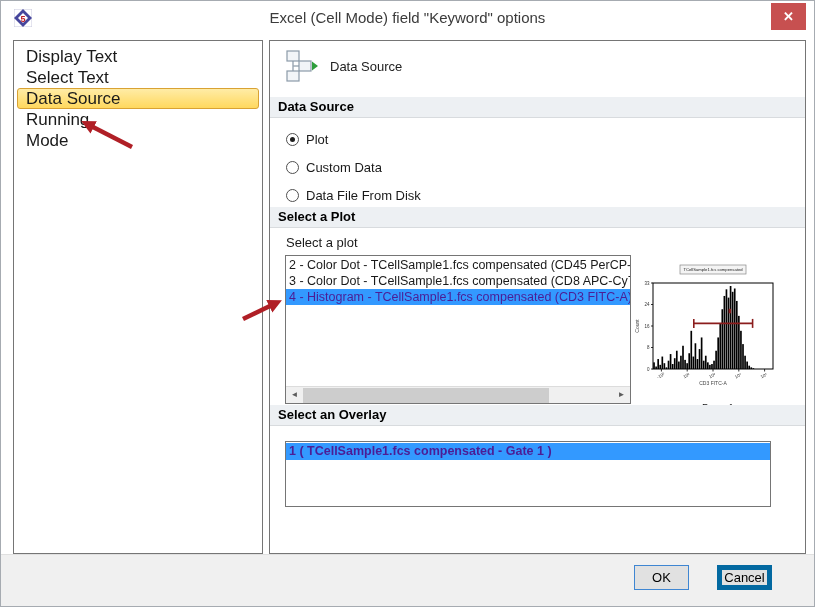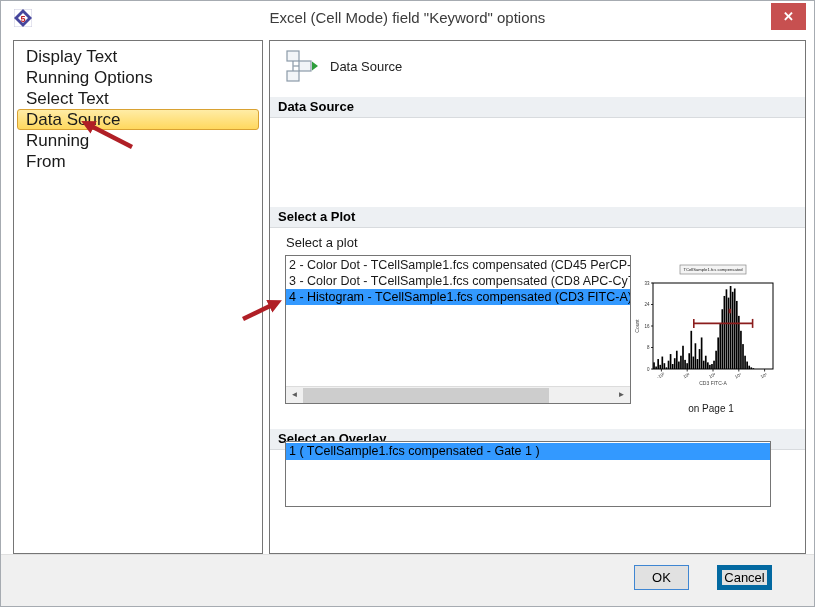--- a/index.html
+++ b/index.html
@@ -28,55 +28,55 @@
   .sb-item.selected { background:linear-gradient(#ffeca6,#ffd85e); border:1px solid #d9a233;
                       border-radius:3px; margin:0 3px; padding-left:8px; line-height:19px; }
 
   
   .rp-icon { position:absolute; left:14px; top:8px; width:34px; height:34px; }
   .rp-title { position:absolute; left:60px; top:18px; font-size:13px; color:#222; }
 
   .sec-header { position:absolute; left:0; width:100%; height:21px; background:#edf0f3;
                 border-bottom:1px solid #d8dbde; font-size:13px; font-weight:bold;
                 line-height:20px; padding-left:8px; color:#000; }
-  .sec-1 { top:56px; } .sec-2 { top:166px; } .sec-3 { top:388px; }
+  .sec-1 { top:56px; } .sec-2 { top:166px; } .sec-3 { top:364px; }
 
   
   .radio-group { position:absolute; left:16px; top:84px; }
   .radio-row { height:28px; display:flex; align-items:center; cursor:default; }
   .radio-circle { width:13px; height:13px; border:1px solid #4f4f4f; border-radius:50%;
                   background:#fff; margin-right:7px; position:relative; flex:0 0 13px; }
   .radio-circle.on::after { content:""; position:absolute; left:3px; top:3px; width:5px;
                   height:5px; border-radius:50%; background:#1f1f1f; }
   .radio-label { font-size:13px; }
 
   .plot-label { position:absolute; left:16px; top:194px; font-size:13px; }
 
   
   .plot-list { position:absolute; left:15px; top:214px; width:346px; height:149px;
                border:1px solid #757575; background:#fff; overflow:hidden; }
   .plot-items { padding-top:1px; height:130px; overflow:hidden; }
   .list-item { height:16px; line-height:16px; font-size:12.5px; padding-left:3px;
                white-space:nowrap; overflow:hidden; cursor:default; }
-  .list-item.selected { background:#3399ff; color:#000000; }
+  .list-item.selected { background:#3399ff; color:#4c1d95; }
   .hscroll { position:absolute; left:0; bottom:0; width:100%; height:17px; background:#f0f0f0;
              border-top:1px solid #dcdcdc; }
   .scroll-arrow { position:absolute; top:0; width:17px; height:16px; text-align:center;
                   line-height:16px; font-size:8px; color:#5c5c5c; cursor:default; }
   .scroll-arrow.left { left:0; } .scroll-arrow.right { right:0; }
   .scroll-thumb { position:absolute; left:17px; top:1px; width:246px; height:15px;
                   background:#cdcdcd; cursor:default; }
 
   
   .preview { position:absolute; left:362px; top:222px; width:158px; }
   .page-label { position:absolute; left:0; top:140px; width:158px; text-align:center; font-size:10px; }
 
   
   .overlay-list { position:absolute; left:15px; top:400px; width:486px; height:66px;
-                  border:1px solid #757575; background:#fff; padding-top:1px; overflow:hidden; }
+                  border:1px solid #757575; background:#fff; padding-top:1px; overflow:hidden;font-weight:bold; }
   .overlay-list .list-item { height:17px; line-height:17px; }
 
   
   .footer { position:absolute; left:0; top:553px; width:100%; height:52px;
             background:#f0f0f0; border-top:1px solid #e0e0e0; }
   .btn { position:absolute; top:10px; width:55px; height:25px; background:#e1e1e1;
          font-size:13px; font-family:"Liberation Sans",sans-serif; cursor:default; }
   .btn-ok { left:633px; border:1px solid #3f86d2; }
   .btn-cancel { left:716px; border:5px solid #0369a1; }
 
@@ -97,41 +97,54 @@
     </svg>
     <div class="title">Excel (Cell Mode) field "Keyword" options</div>
     <div class="close-btn">
       <span>✕</span>
     </div>
   </div>
 
   <div class="panel left-panel">
     <ul class="sb-list">
         <li class="sb-item">Display Text</li>
-        <li class="sb-item">Running Options</li>
         <li class="sb-item">Select Text</li>
         <li class="sb-item selected">Data Source</li>
         <li class="sb-item">Running</li>
-        <li class="sb-item">From</li>
+        <li class="sb-item">Mode</li>
       </ul>
   </div>
 
   <div class="panel right-panel">
     <svg class="rp-icon" viewBox="0 0 34 34">
       <line x1="9" y1="8" x2="9" y2="27" stroke="#9aa6b2" stroke-width="1.4"></line>
       <line x1="9" y1="17" x2="17" y2="17" stroke="#9aa6b2" stroke-width="1.4"></line>
       <rect x="3" y="2" width="12" height="10" fill="#f2f5f8" stroke="#8b9aa8" stroke-width="1.2"></rect>
       <rect x="15" y="12" width="12" height="10" fill="#f2f5f8" stroke="#8b9aa8" stroke-width="1.2"></rect>
       <rect x="3" y="22" width="12" height="10" fill="#f2f5f8" stroke="#8b9aa8" stroke-width="1.2"></rect>
       <polygon points="28,12.5 34,17 28,21.5" fill="#2e9e3c"></polygon>
     </svg>
     <div class="rp-title">Data Source</div>
 
     <div class="sec-header sec-1">Data Source</div>
 
+    <div class="radio-group">
+        <div class="radio-row">
+          <span class="radio-circle on"></span>
+          <span class="radio-label">Plot</span>
+        </div>
+        <div class="radio-row">
+          <span class="radio-circle"></span>
+          <span class="radio-label">Custom Data</span>
+        </div>
+        <div class="radio-row">
+          <span class="radio-circle"></span>
+          <span class="radio-label">Data File From Disk</span>
+        </div>
+      </div>
 
     <div class="sec-header sec-2">Select a Plot</div>
 
     <div class="plot-label">Select a plot</div>
 
     <div class="plot-list">
       <div class="plot-items">
           <div class="list-item">2 - Color Dot - TCellSample1.fcs compensated (CD45 PerCP-Cy5-5-A</div>
           <div class="list-item">3 - Color Dot - TCellSample1.fcs compensated (CD8 APC-Cy7-A vs. C</div>
           <div class="list-item selected">4 - Histogram - TCellSample1.fcs compensated (CD3 FITC-A)</div>

